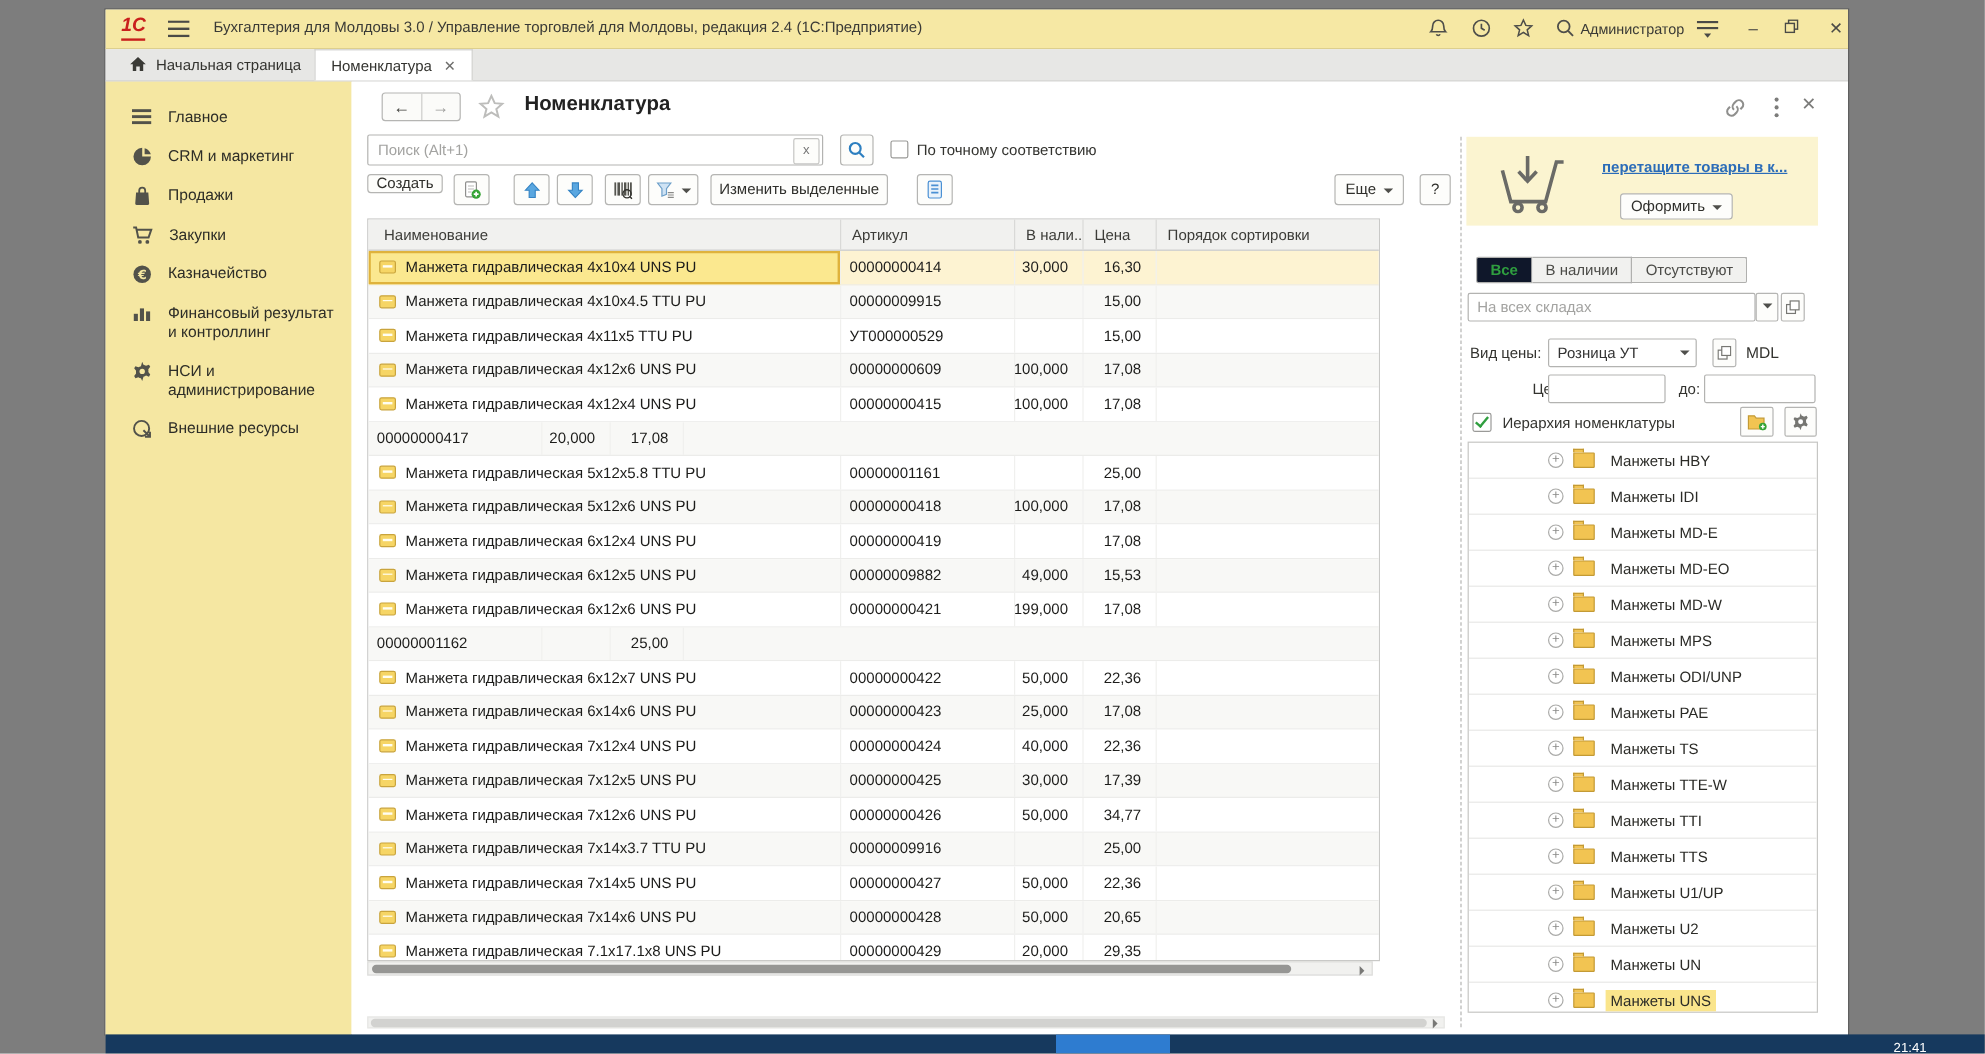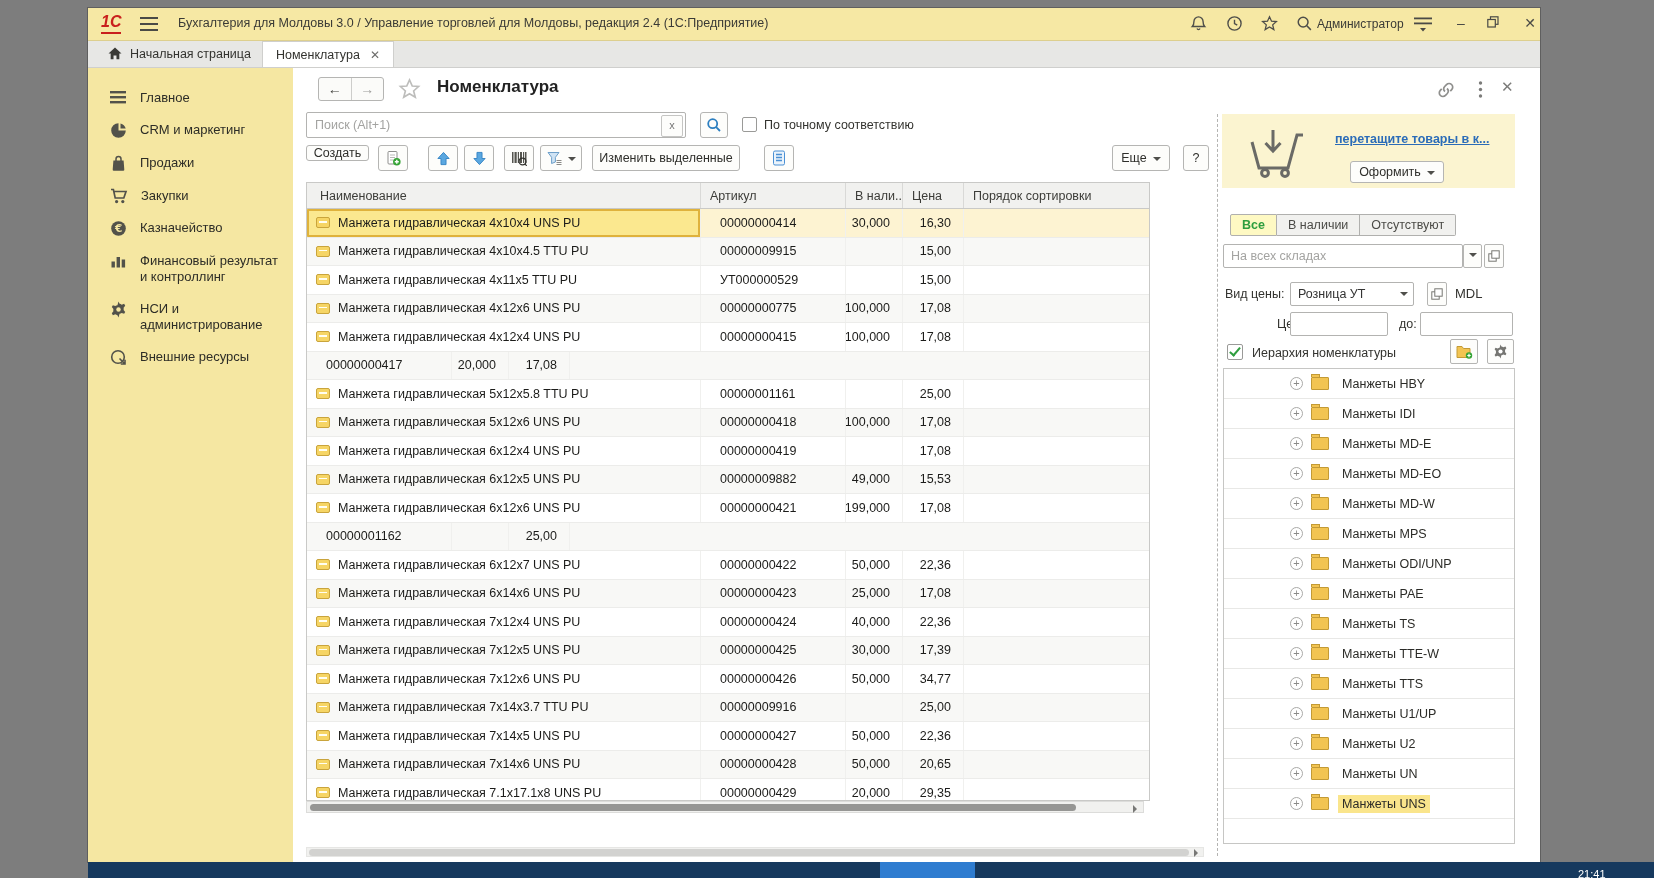--- a/index.html
+++ b/index.html
@@ -50,39 +50,39 @@
   .thead{display:flex;background:#f1f1ef;border-bottom:1px solid #c9c9c7;height:25px}
   .th{font-size:12.5px;color:#3c3c38;display:flex;align-items:center;padding-left:9px;box-sizing:border-box;border-right:1px solid #d9d9d7;overflow:hidden;white-space:nowrap}
   .th:first-child{padding-left:13px}
   .tbody{height:591px;overflow:hidden}
   .trow{display:flex;height:27.5px;border-bottom:1px solid #ececea;background:#fff}
   .trow:nth-child(even){background:#f8f8f6}
   .trow.sel{background:#fdf3d2}
   .c{font-size:12.5px;color:#1c1c1a;display:flex;align-items:center;box-sizing:border-box;border-right:1px solid #f0f0ee;overflow:hidden;white-space:nowrap}
   .c.name{padding-left:9px;gap:8px}
   .trow.sel .c.name{background:#fbe88f;box-shadow:inset 0 0 0 2px #dfb23c;border-radius:1px}
-  .c.code{padding-left:19px}
+  .c.code{padding-left:7px}
   .c.qty,.c.price{justify-content:flex-end;padding-right:12px}
   .w-name{width:394px}.w-code{width:145px}.w-qty{width:57px}.w-price{width:61px}.w-order{width:185px;border-right:none}
   .item-ico{width:12px;height:9px;background:#f6d565;border:1px solid #c9a43c;border-radius:2px;position:relative;flex:none}
   .item-ico::after{content:"";position:absolute;left:2px;top:3px;right:2px;height:1.5px;background:#fffef2}
   
   .hscroll{position:absolute;height:12px;background:#f1f1ef;border:1px solid #dcdcda;box-sizing:border-box}
   .hthumb{position:absolute;top:2px;height:7px;border-radius:4px}
   .scr-arrow{position:absolute;top:3px;width:0;height:0;border:4px solid transparent;border-left-color:#787876}
   
   .vsep{position:absolute;left:924px;top:46px;height:742px;border-left:1px dashed #b4b4b2}
   
   .dropbox{position:absolute;left:929px;top:46px;width:293px;height:74px;background:#fbf4d0}
   .droplink{position:absolute;left:113px;top:18px;font-size:12.5px;font-weight:bold;color:#2b6cb8;text-decoration:underline;white-space:nowrap}
   .segs{position:absolute;left:937px;top:146px;height:22px;display:flex}
   .seg{border:1px solid #b0b0ae;border-left:none;background:#f1f1ef;font-size:12.5px;color:#4b4b47;display:flex;align-items:center;padding:0 11px;box-sizing:border-box}
   .seg:first-child{border-left:1px solid #b0b0ae;border-radius:2px 0 0 2px}
   .seg:last-child{border-radius:0 2px 2px 0}
-  .seg.active{background:#fef9c3;color:#2f9e3f;font-weight:bold}
+  .seg.active{background:#0f172a;color:#2f9e3f;font-weight:bold}
   .field{position:absolute;height:24px;background:#fff;border:1px solid #b3b3b1;border-radius:2px;box-sizing:border-box;font-size:12.5px;display:flex;align-items:center;padding-left:7px;color:#333}
   .field .ph{color:#a3a3a1}
   .sqbtn{position:absolute;height:24px;background:#fdfdfb;border:1px solid #b5b5b3;border-radius:2px;box-sizing:border-box;display:flex;align-items:center;justify-content:center}
   .tree{position:absolute;left:930px;top:300px;width:292px;height:476px;border:1px solid #c6c6c4;box-sizing:border-box;overflow:hidden;background:#fff}
   .titem{height:29px;display:flex;align-items:center;padding-left:66px;border-bottom:1px solid #e8e8e6;font-size:12.5px;color:#2b2b27}
   .texp{width:13px;height:13px;border:1px solid #aaaaa8;border-radius:50%;color:#8a8a88;font-size:11px;line-height:11px;text-align:center;flex:none;box-sizing:border-box}
   .texp::before{content:"+"}
   .tfolder{width:16px;height:11px;background:#f2c452;border:1px solid #c39a35;border-radius:1px;position:relative;flex:none;margin:0 9px 0 8px}
   .tfolder::before{content:"";position:absolute;left:-1px;top:-4px;width:7px;height:2px;background:#f2c452;border:1px solid #c39a35;border-bottom:none}
   .tlabel{padding:2px 4px;white-space:nowrap}
@@ -407,21 +407,21 @@
                   <span>15,00</span>
                 </div>
                 <div class="c order w-order"></div>
               </div>
               <div class="trow">
                 <div class="c name w-name">
                   <span class="item-ico"></span>
                   <span>Манжета гидравлическая 4x12x6 UNS PU</span>
                 </div>
                 <div class="c code w-code">
-                  <span>00000000775</span>
+                  <span>00000000609</span>
                 </div>
                 <div class="c qty w-qty">
                   <span>100,000</span>
                 </div>
                 <div class="c price w-price">
                   <span>17,08</span>
                 </div>
                 <div class="c order w-order"></div>
               </div>
               <div class="trow">
@@ -811,20 +811,25 @@
               <span class="tlabel">Манжеты TS</span>
             </div>
             <div class="titem">
               <span class="texp"></span>
               <span class="tfolder"></span>
               <span class="tlabel">Манжеты TTE-W</span>
             </div>
             <div class="titem">
               <span class="texp"></span>
               <span class="tfolder"></span>
+              <span class="tlabel">Манжеты TTI</span>
+            </div>
+            <div class="titem">
+              <span class="texp"></span>
+              <span class="tfolder"></span>
               <span class="tlabel">Манжеты TTS</span>
             </div>
             <div class="titem">
               <span class="texp"></span>
               <span class="tfolder"></span>
               <span class="tlabel">Манжеты U1/UP</span>
             </div>
             <div class="titem">
               <span class="texp"></span>
               <span class="tfolder"></span>

